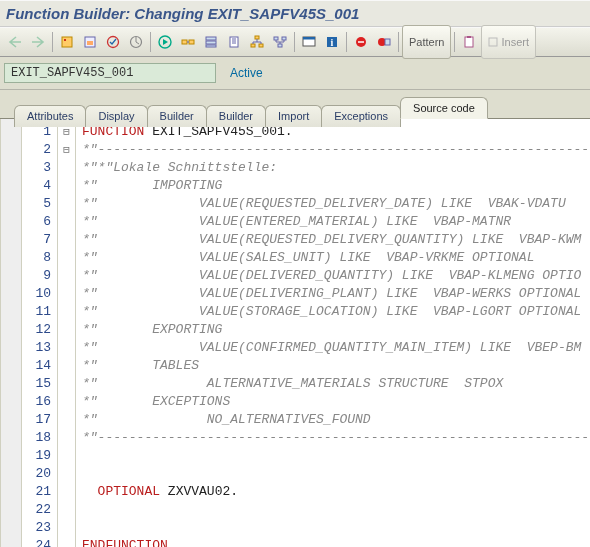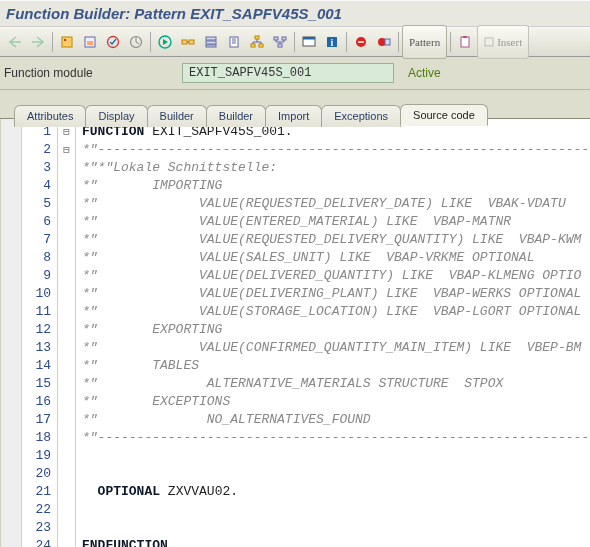--- a/index.html
+++ b/index.html
@@ -56,21 +56,20 @@
     padding: 16px 6px;
     border: 1px solid #b0b0a0;
     border-radius: 3px;
     background: linear-gradient(#fbfbf4,#e1e1d6);
     font-size: 11px;
     color: #555;
     display: inline-flex;
     align-items: center;
     gap: 3px;
     cursor: pointer;
-    font-family: Liberation Serif, serif;
   }
   .textbtn.disabled { color:#999; border-color:#c4c4bc; cursor:default;justify-content:space-between;}
   .form-row {
     background: #dedecf;
     padding: 6px 4px;
     display: flex;
     align-items: center;
     gap: 8px;
     border-bottom: 1px solid #b4b4aa;
   }
@@ -79,21 +78,21 @@
     background: #daead8;
     border: 1px solid #9bb099;
     padding: 2px 6px;
     width: 212px;
     height: 20px;
     font-family: "Courier New", monospace;
     font-size: 12px;
     color: #333;
   }
   .status-label {
-    color: #4d7c0f;
+    color: #0369a1;
     padding-left: 6px;
   }
   .tabs-area {
     background: #dedecf;
     padding-top: 6px;
   }
   .tabs {
     display: flex;
     gap: 0;
     padding-left: 14px;
@@ -110,21 +109,21 @@
     font-size: 11px;
     cursor: pointer;
     position: relative;
     top: 9px;
   }
   .tab.active {
     background: #f3f3e9;
     border-bottom: 1px solid #f3f3e9;
     font-weight: normal;
     color: #222;
-    top: 8px;
+    top: 1px;
     z-index: 2;
   }
   .editor-wrap {
     background: #f3f3e9;
     border-top: none;
     height: calc(547px - 24px - 30px - 32px - 30px);
     display:flex;
   }
   .foldbar {
     width: 22px;
@@ -158,29 +157,29 @@
     flex:1;
     background: #fff;
     padding: 4px 0 0 6px;
     font-family: "Courier New", monospace;
     font-size: 13px;
     line-height: 18px;
     white-space: pre;
     color: #222;
     overflow:hidden;
   }
-  .kw-blue { color:#0f172a; font-weight: bold;}
+  .kw-blue { color:#b91c1c; font-weight: normal;}
   .cm-gray { color:#888; font-style: italic;}
   svg { display:block; }
 </style>
 </head>
 <body>
 
 <div class="titlebar">
-  <span class="titlebar-text">Function Builder: Pattern EXIT_SAPFV45S_001</span>
+  <span class="titlebar-text">Function Builder: Changing EXIT_SAPFV45S_001</span>
 </div>
 
 <div class="toolbar">
   <span class="tbtn disabled">
       <svg width="14" height="12">
         <path d="M8 1 L2 6 L8 11 M2 6 H13" stroke="#4a7" stroke-width="1.6" fill="none"></path>
       </svg>
     </span>
   <span class="tbtn disabled">
       <svg width="14" height="12">
@@ -294,21 +293,20 @@
     </span>
   <span class="textbtn disabled">
       <svg width="10" height="10">
         <rect x="1" y="1" width="8" height="8" fill="none" stroke="#bbb"></rect>
       </svg>
       <span>Insert</span>
     </span>
 </div>
 
 <div class="form-row">
-  <span class="form-label">Function module</span>
   <input class="form-field" readonly="" value="EXIT_SAPFV45S_001" style="">
   <span class="status-label">Active</span>
 </div>
 
 <div class="tabs-area">
   <div class="tabs">
     <div class="tab">Attributes</div>
     <div class="tab">Display</div>
     <div class="tab">Builder</div>
     <div class="tab">Builder</div>

